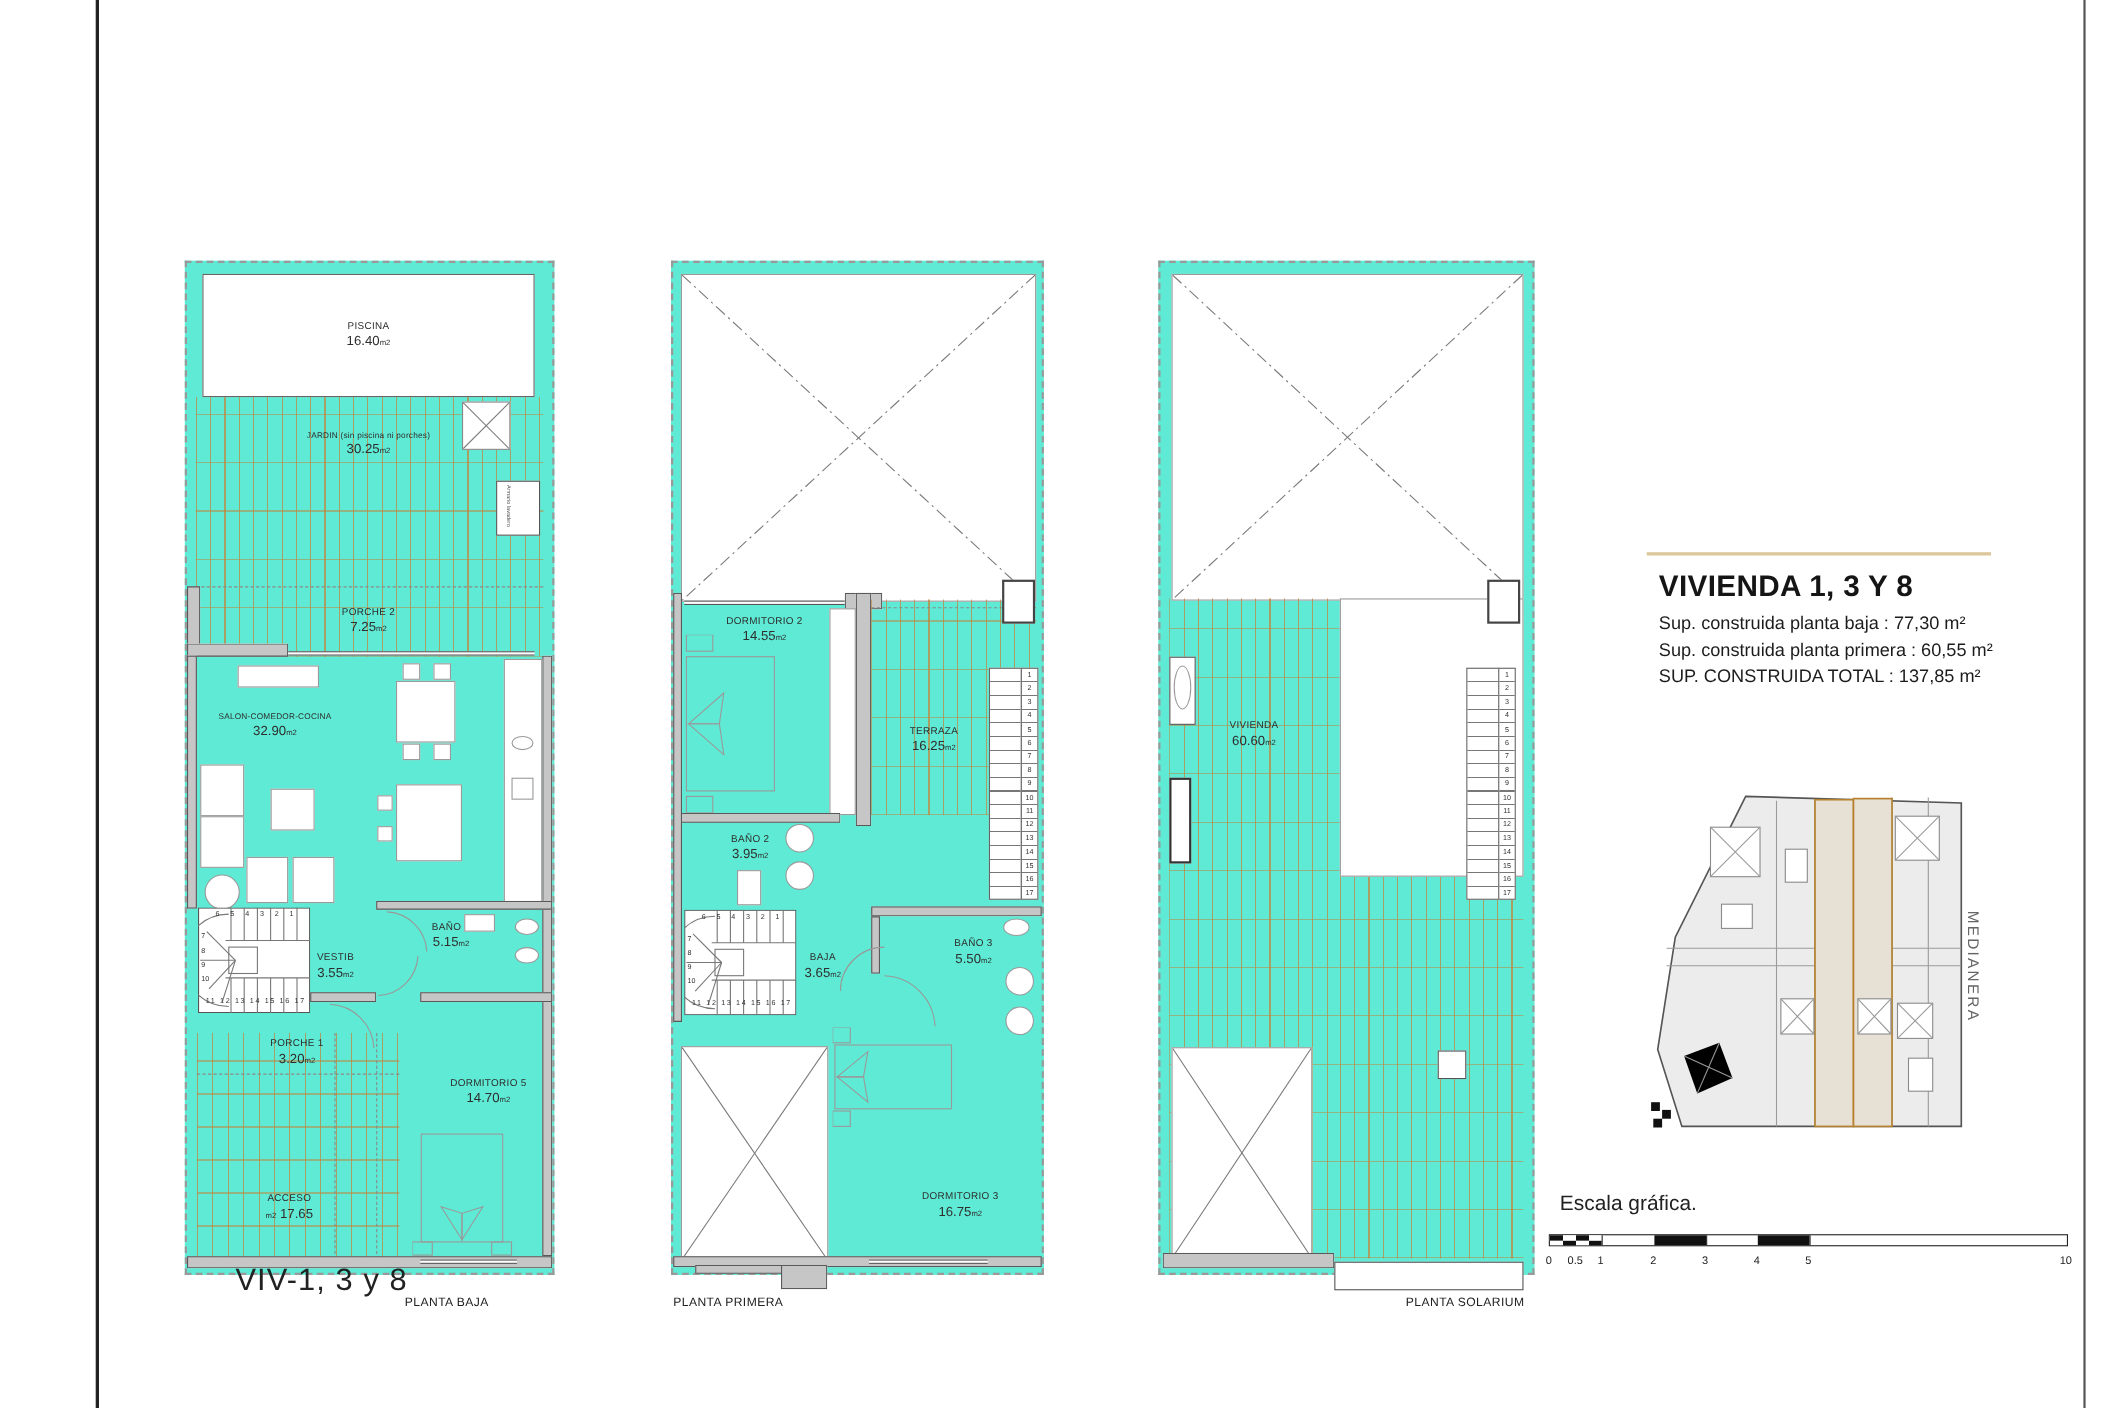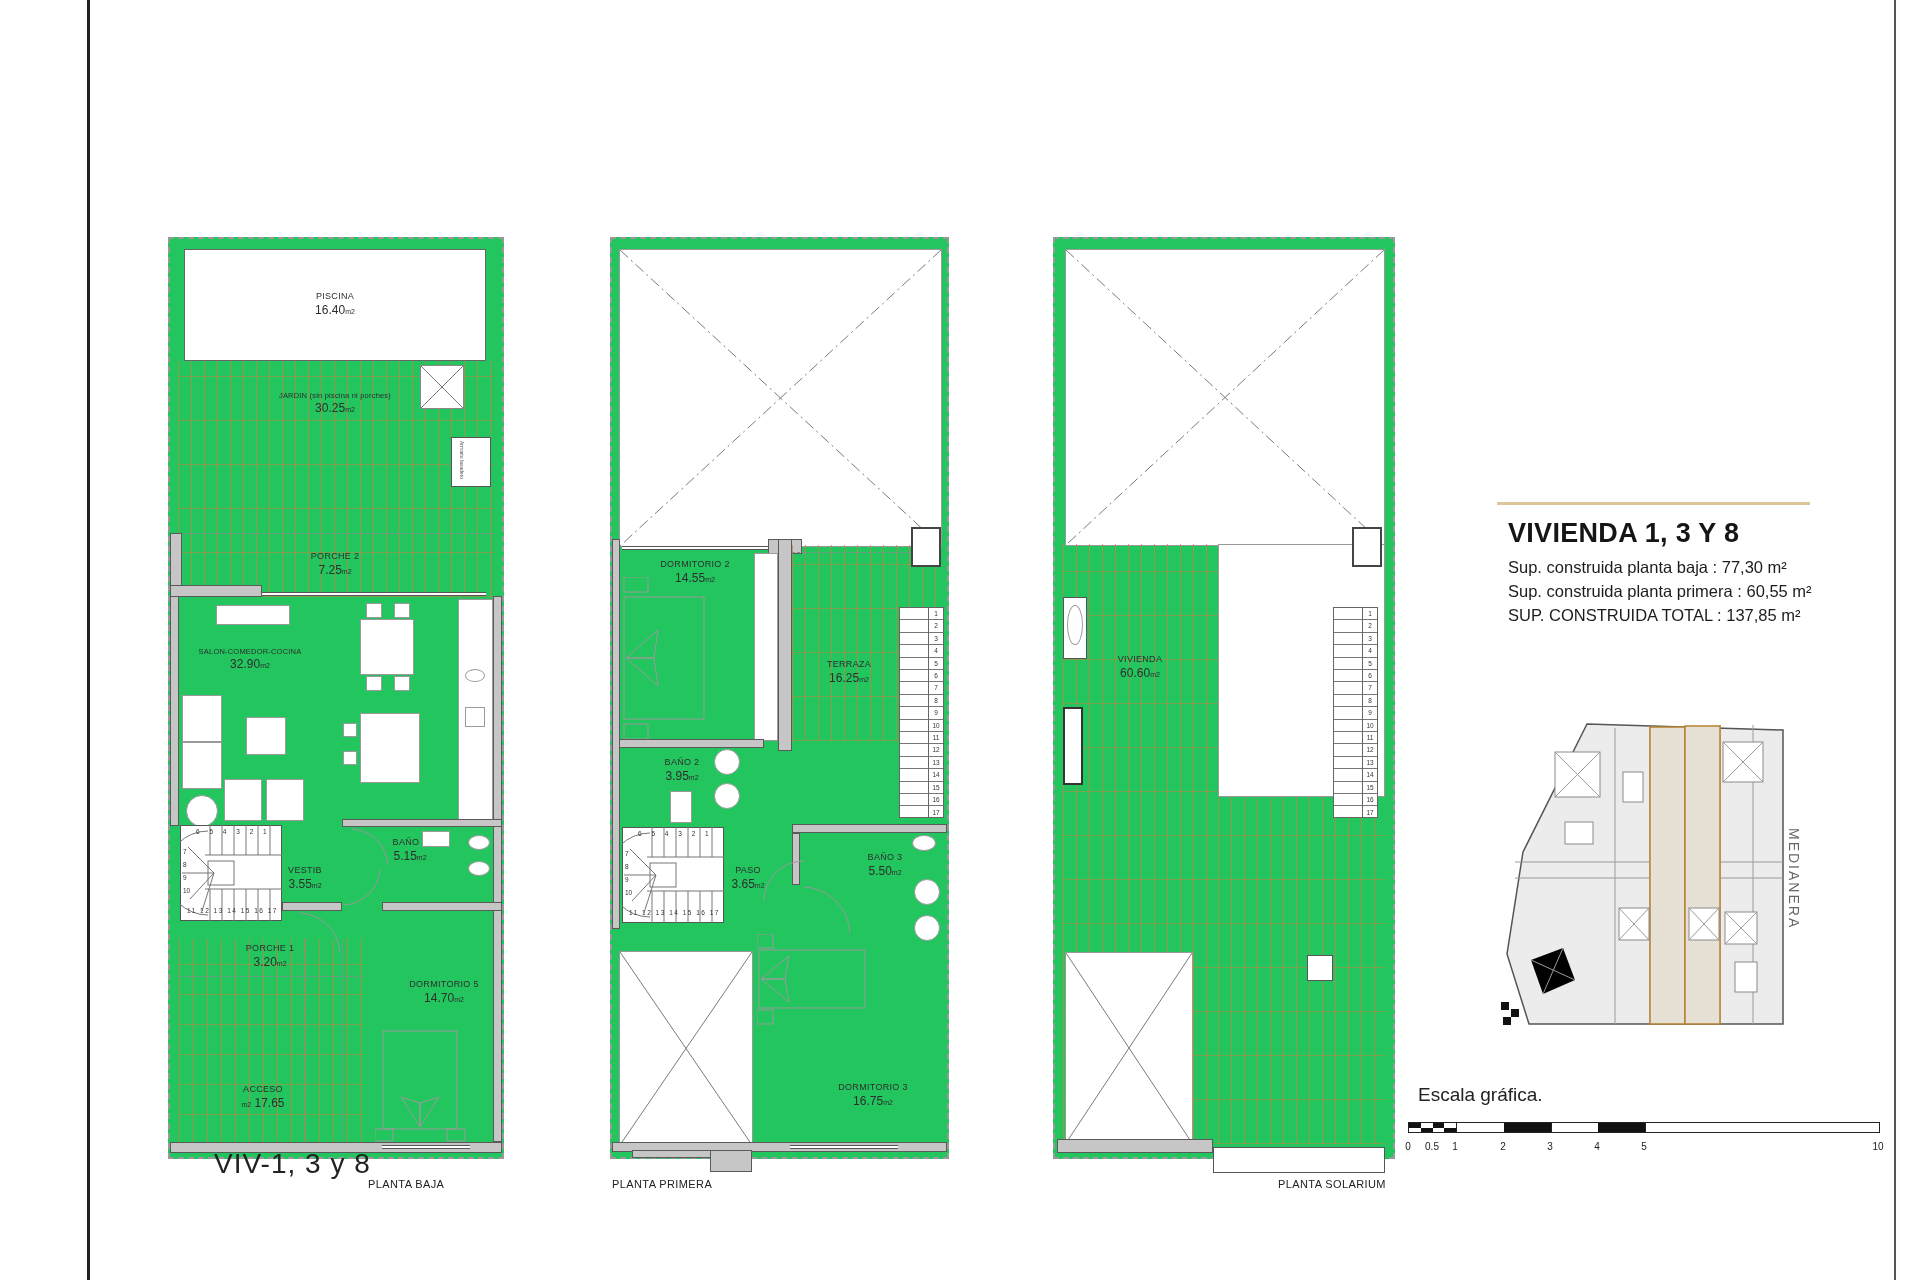--- a/index.html
+++ b/index.html
@@ -1,21 +1,21 @@
 <!DOCTYPE html>
 <html><head>
 <meta charset="utf-8">
 <style>
   html,body{margin:0;padding:0}
   body{width:1920px;height:1280px;position:relative;background:#fff;overflow:hidden;
        font-family:"Liberation Sans",sans-serif;color:#333}
   
   .frameline{position:absolute;top:0;bottom:0;background:#222}
   
-  .plan{position:absolute;border:2px dashed #999;background:#22c55e}
+  .plan{position:absolute;border:2px dashed #999;background:#5eead4}
   
   .wall{position:absolute;background:#c6c6c6;box-shadow:inset 0 0 0 1px #5a5a5a}
   
   .thin{position:absolute;background:#fff;border:1px solid #9a9a9a;box-sizing:border-box}
   .round{border-radius:50%}
   
   .hatch{position:absolute;
     background-image:
       repeating-linear-gradient(90deg, rgba(193,134,63,.75) 0, rgba(193,134,63,.75) 1px, transparent 1px, transparent 13px),
       repeating-linear-gradient(0deg, rgba(193,134,63,.55) 0, rgba(193,134,63,.55) 1px, transparent 1px, transparent 44px);}
@@ -305,21 +305,21 @@
     <rect x="28" y="36" width="26" height="24"></rect>
   </svg>
   <div class="stnum" style="left:26px;top:591px">6 5 4 3 2 1</div>
   <div class="stcol" style="left: 13px; top: 608px; white-space: pre-line;">7
 8
 9
 10</div>
   <div class="stnumb" style="left:17px;top:670px">11 12 13 14 15 16 17</div>
 
   <div class="lbl" style="left:105px;top:626px;width:62px">
-    <div class="n">PASO</div>
+    <div class="n">BAJA</div>
     <div class="ar"><span>3.65</span><span class="u">m2</span></div>
   </div>
   <div class="wall" style="left:180px;top:585px;width:155px;height:9px"></div>
   <div class="wall" style="left:180px;top:594px;width:8px;height:52px"></div>
   <div class="lbl" style="left:230px;top:613px;width:86px">
     <div class="n">BAÑO 3</div>
     <div class="ar"><span>5.50</span><span class="u">m2</span></div>
   </div>
   <div class="thin round" style="left:300px;top:596px;width:24px;height:16px"></div>
   <div class="thin round" style="left:302px;top:640px;width:26px;height:26px"></div>

